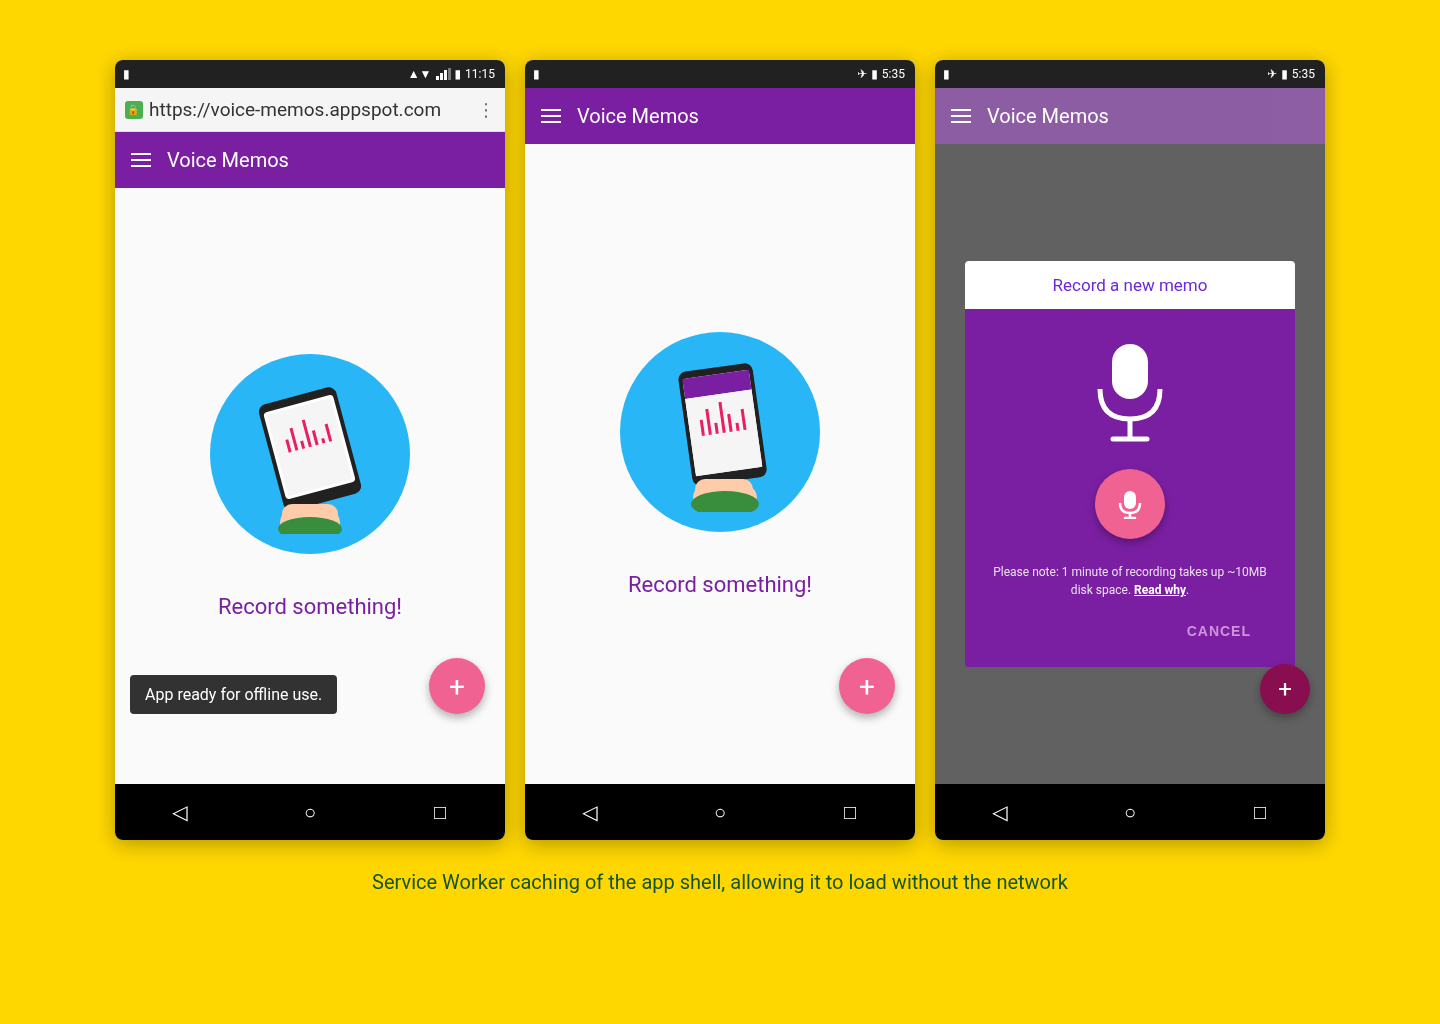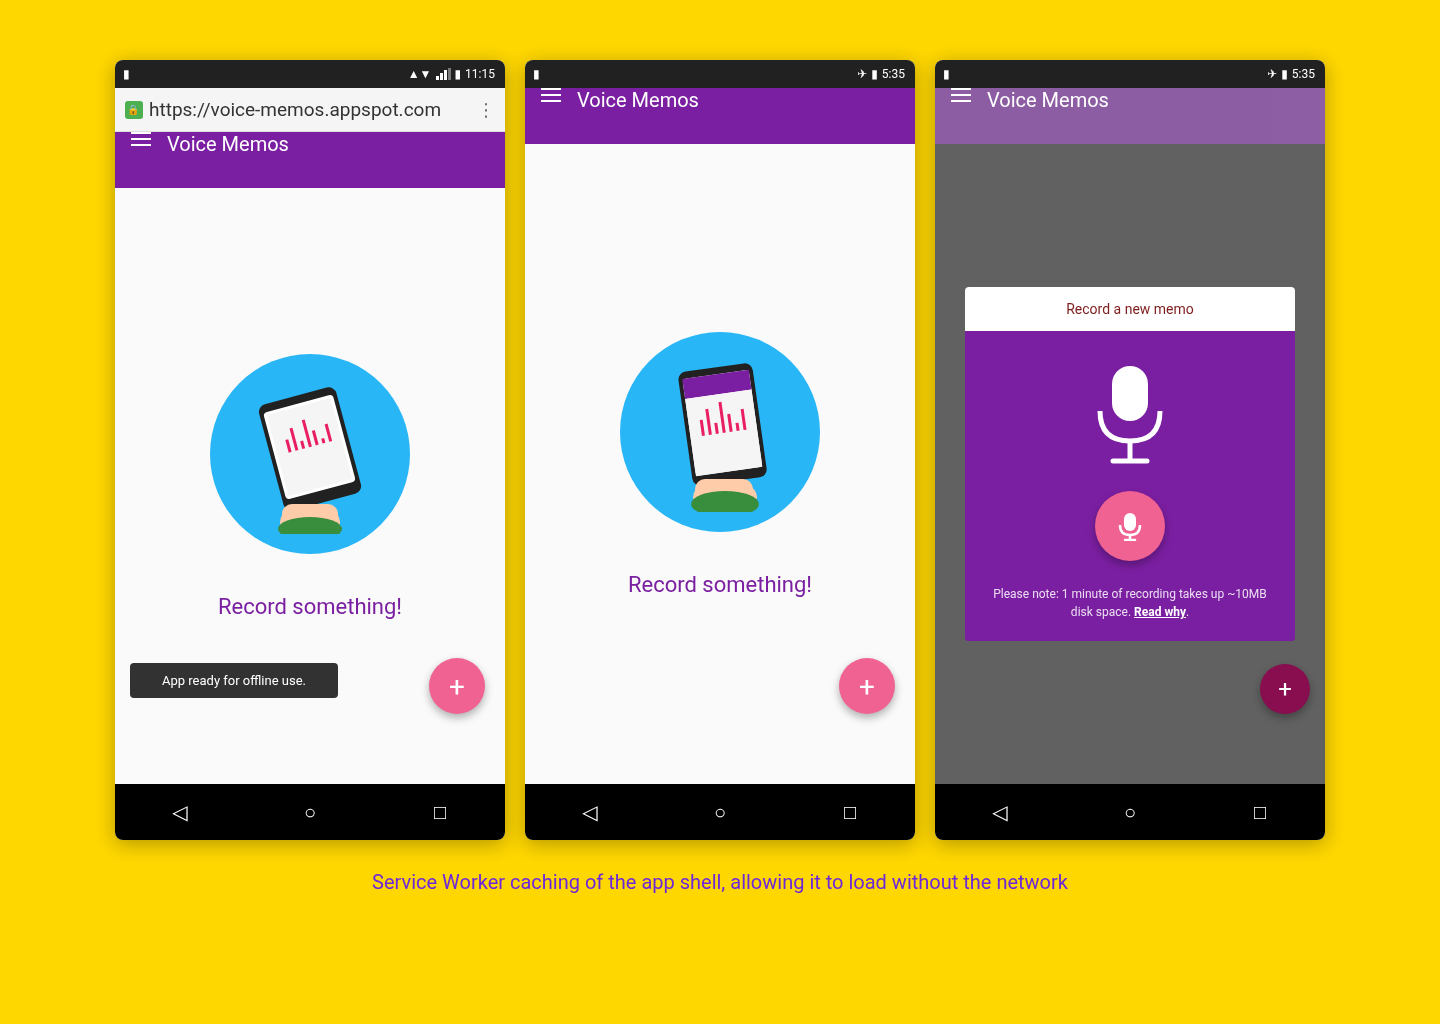--- a/index.html
+++ b/index.html
@@ -92,20 +92,21 @@
     .address-bar .menu-dots {
       font-size: 18px;
       color: #666;
       cursor: pointer;
     }
 
     
     .app-bar {
       background: #7B1FA2;
       display: flex;
+      align-items: center;
       padding: 0 16px;
       height: 56px;
       flex-shrink: 0;
     }
     .app-bar .hamburger {
       color: white;
       font-size: 20px;
       margin-right: 16px;
       display: flex;
       flex-direction: column;
@@ -177,27 +178,27 @@
       justify-content: center;
       color: white;
       font-size: 28px;
       box-shadow: 0 4px 8px rgba(0,0,0,0.3);
       cursor: pointer;
     }
 
     
     .snackbar {
       position: absolute;
-      bottom: 86px;
+      bottom: 70px;
       left: 15px;
       background: #323232;
       color: white;
-      padding: 10px 32px;
+      padding: 10px 15px;
       border-radius: 4px;
-      font-size: 13px;
+      font-size: 16px;
       max-width: 220px;
     }
 
     
     .bottom-nav {
       background: #000;
       height: 56px;
       display: flex;
       align-items: center;
       justify-content: space-around;
@@ -233,22 +234,22 @@
       display: flex;
       flex-direction: column;
       align-items: center;
     }
 
     .dialog-header {
       background: #fff;
       width: 100%;
       text-align: center;
       padding: 14px;
-      font-size: 14px;
-      color: #7f1d1d;
+      font-size: 17px;
+      color: #6d28d9;
     }
 
     .dialog-body {
       background: #7B1FA2;
       width: 100%;
       display: flex;
       flex-direction: column;
       align-items: center;
       padding: 30px 20px 4px;
     }
@@ -328,21 +329,21 @@
       justify-content: center;
       color: white;
       font-size: 24px;
       box-shadow: 0 4px 8px rgba(0,0,0,0.3);
       cursor: pointer;
     }
 
     
     .caption {
       font-size: 20px;
-      color: #6d28d9;
+      color: #14532d;
       text-align: center;
       margin-top: 10px;
       font-weight: 400;
       max-width: 900px;
     }
 
     
     .signal-bars {
       display: inline-flex;
       align-items: flex-end;
@@ -551,20 +552,23 @@
                 <line x1="10" y1="29" x2="20" y2="29" stroke="white" stroke-width="2.5" stroke-linecap="round"></line>
               </svg>
             </div>
           </div>
 
           <div class="dialog-note">
             <span>Please note: 1 minute of recording takes up ~10MB disk space.</span>
             <span class="read-why">Read why</span>.
           </div>
 
+          <div class="dialog-cancel">
+            <button>CANCEL</button>
+          </div>
         </div>
       </div>
 
       <div class="phone3-fab">
         <span>+</span>
       </div>
     </div>
 
     <div class="bottom-nav">
       <div class="nav-btn">◁</div>

